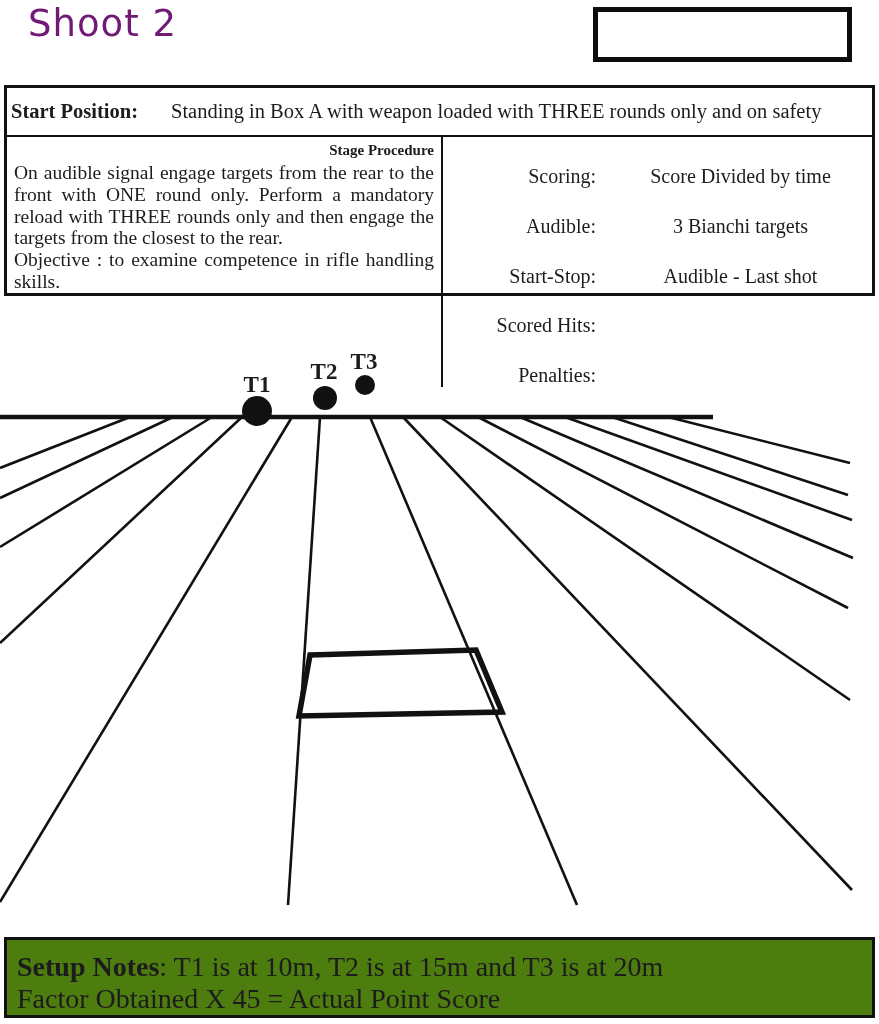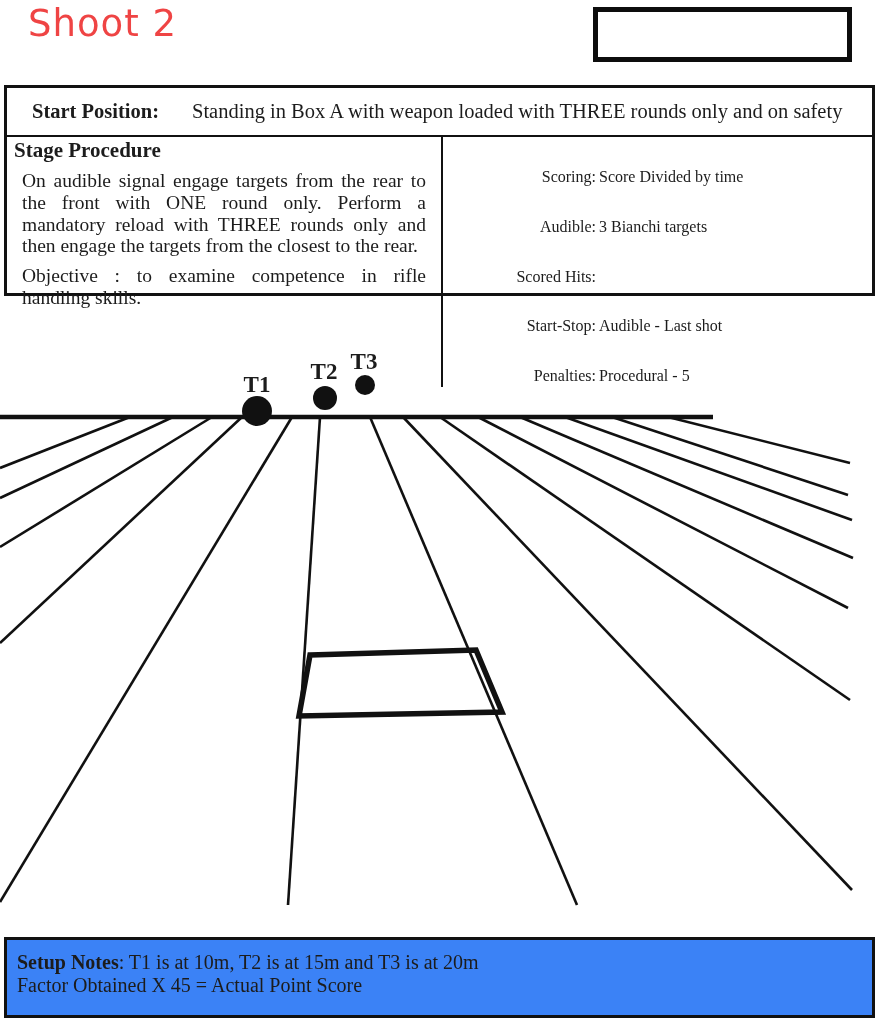--- a/index.html
+++ b/index.html
@@ -7,67 +7,67 @@
     position:relative;
     width:879px;height:1024px;
     background:#ffffff;
     font-family:"Liberation Serif", serif;
     color:#1c1c1c;
     overflow:hidden;
   }
   .title{
     position:absolute;left:28px;top:2px;
     font-family:"DejaVu Sans", sans-serif;
-    font-size:37px;letter-spacing:1px;color:#ef4444;
+    font-size:37px;letter-spacing:1px;color:#701a75;
   }
   .score-box{
     position:absolute;left:593px;top:7px;
     width:249px;height:45px;
     border:5px solid #0d0d0d;background:#ffffff;
   }
   .info-table{
     position:absolute;left:4px;top:85px;
     width:871px;height:211px;
     border:3px solid #111;box-sizing:border-box;
     background:#fff;
   }
   .start-row{
     height:47px;border-bottom:2px solid #111;
     display:flex;align-items:center;
-    padding-left:25px;font-size:20.5px;
+    padding-left:4px;font-size:20.5px;
   }
   .start-row .lbl{font-weight:bold;}
   .start-row .val{margin-left:33px;}
   .table-body{
     display:grid;grid-template-columns:436px 1fr;
     height:156px;
   }
   .cell{padding:1px 7px 0 7px;}
   .cell-left{border-right:2px solid #111;}
   .cell-header{
-    text-align:left;font-weight:bold;font-size:21px;line-height:24px;
+    text-align:right;font-weight:bold;font-size:15px;line-height:24px;
   }
   .cell-left p{
-    margin:8px;font-size:19.5px;line-height:21.8px;text-align:justify;
+    margin:0;font-size:19.5px;line-height:21.8px;text-align:justify;
   }
   .scoring-rows{margin-top:1px;}
   .score-row{
-    display:grid;grid-template-columns:146px 1fr;column-gap:3px;
-    font-size:16px;line-height:21.8px;margin-top:28px;
+    display:grid;grid-template-columns:146px 1fr;column-gap:20px;
+    font-size:20px;line-height:21.8px;margin-top:28px;
   }
   .score-row .k{text-align:right;}
-  .score-row .v{text-align:left;}
+  .score-row .v{text-align:center;}
   .diagram{
     position:absolute;left:0;top:300px;width:879px;height:640px;
   }
   .setup-box{
     position:absolute;left:4px;top:937px;
     width:871px;height:81px;box-sizing:border-box;
-    border:3px solid #111;background:#3b82f6;
-    padding:11px 0 0 10px;font-size:20px;
+    border:3px solid #111;background:#4d7c0f;
+    padding:11px 0 0 10px;font-size:28px;
   }
   .setup-box p{margin:0;}
   .setup-box .line2{}
   .bold{font-weight:bold;}
 </style>
 </head>
 <body>
 
 <div class="page">
 
@@ -90,30 +90,29 @@
         <div class="scoring-rows">
           <div class="score-row">
             <span class="k">Scoring:</span>
             <span class="v">Score Divided by time</span>
           </div>
           <div class="score-row">
             <span class="k">Audible:</span>
             <span class="v">3 Bianchi targets</span>
           </div>
           <div class="score-row">
+            <span class="k">Start-Stop:</span>
+            <span class="v">Audible - Last shot</span>
+          </div>
+          <div class="score-row">
             <span class="k">Scored Hits:</span>
             <span class="v"></span>
           </div>
           <div class="score-row">
-            <span class="k">Start-Stop:</span>
-            <span class="v">Audible - Last shot</span>
-          </div>
-          <div class="score-row">
             <span class="k">Penalties:</span>
-            <span class="v">Procedural - 5</span>
           </div>
         </div>
       </div>
     </div>
   </div>
 
   <svg id="diagram-svg" class="diagram" viewBox="0 300 879 640" xmlns="http://www.w3.org/2000/svg">
       <line x1="130" y1="417" x2="0" y2="468" stroke="#111111" stroke-width="2.6"></line>
       <line x1="173" y1="417" x2="0" y2="498" stroke="#111111" stroke-width="2.6"></line>
       <line x1="212" y1="417" x2="0" y2="547" stroke="#111111" stroke-width="2.6"></line>

